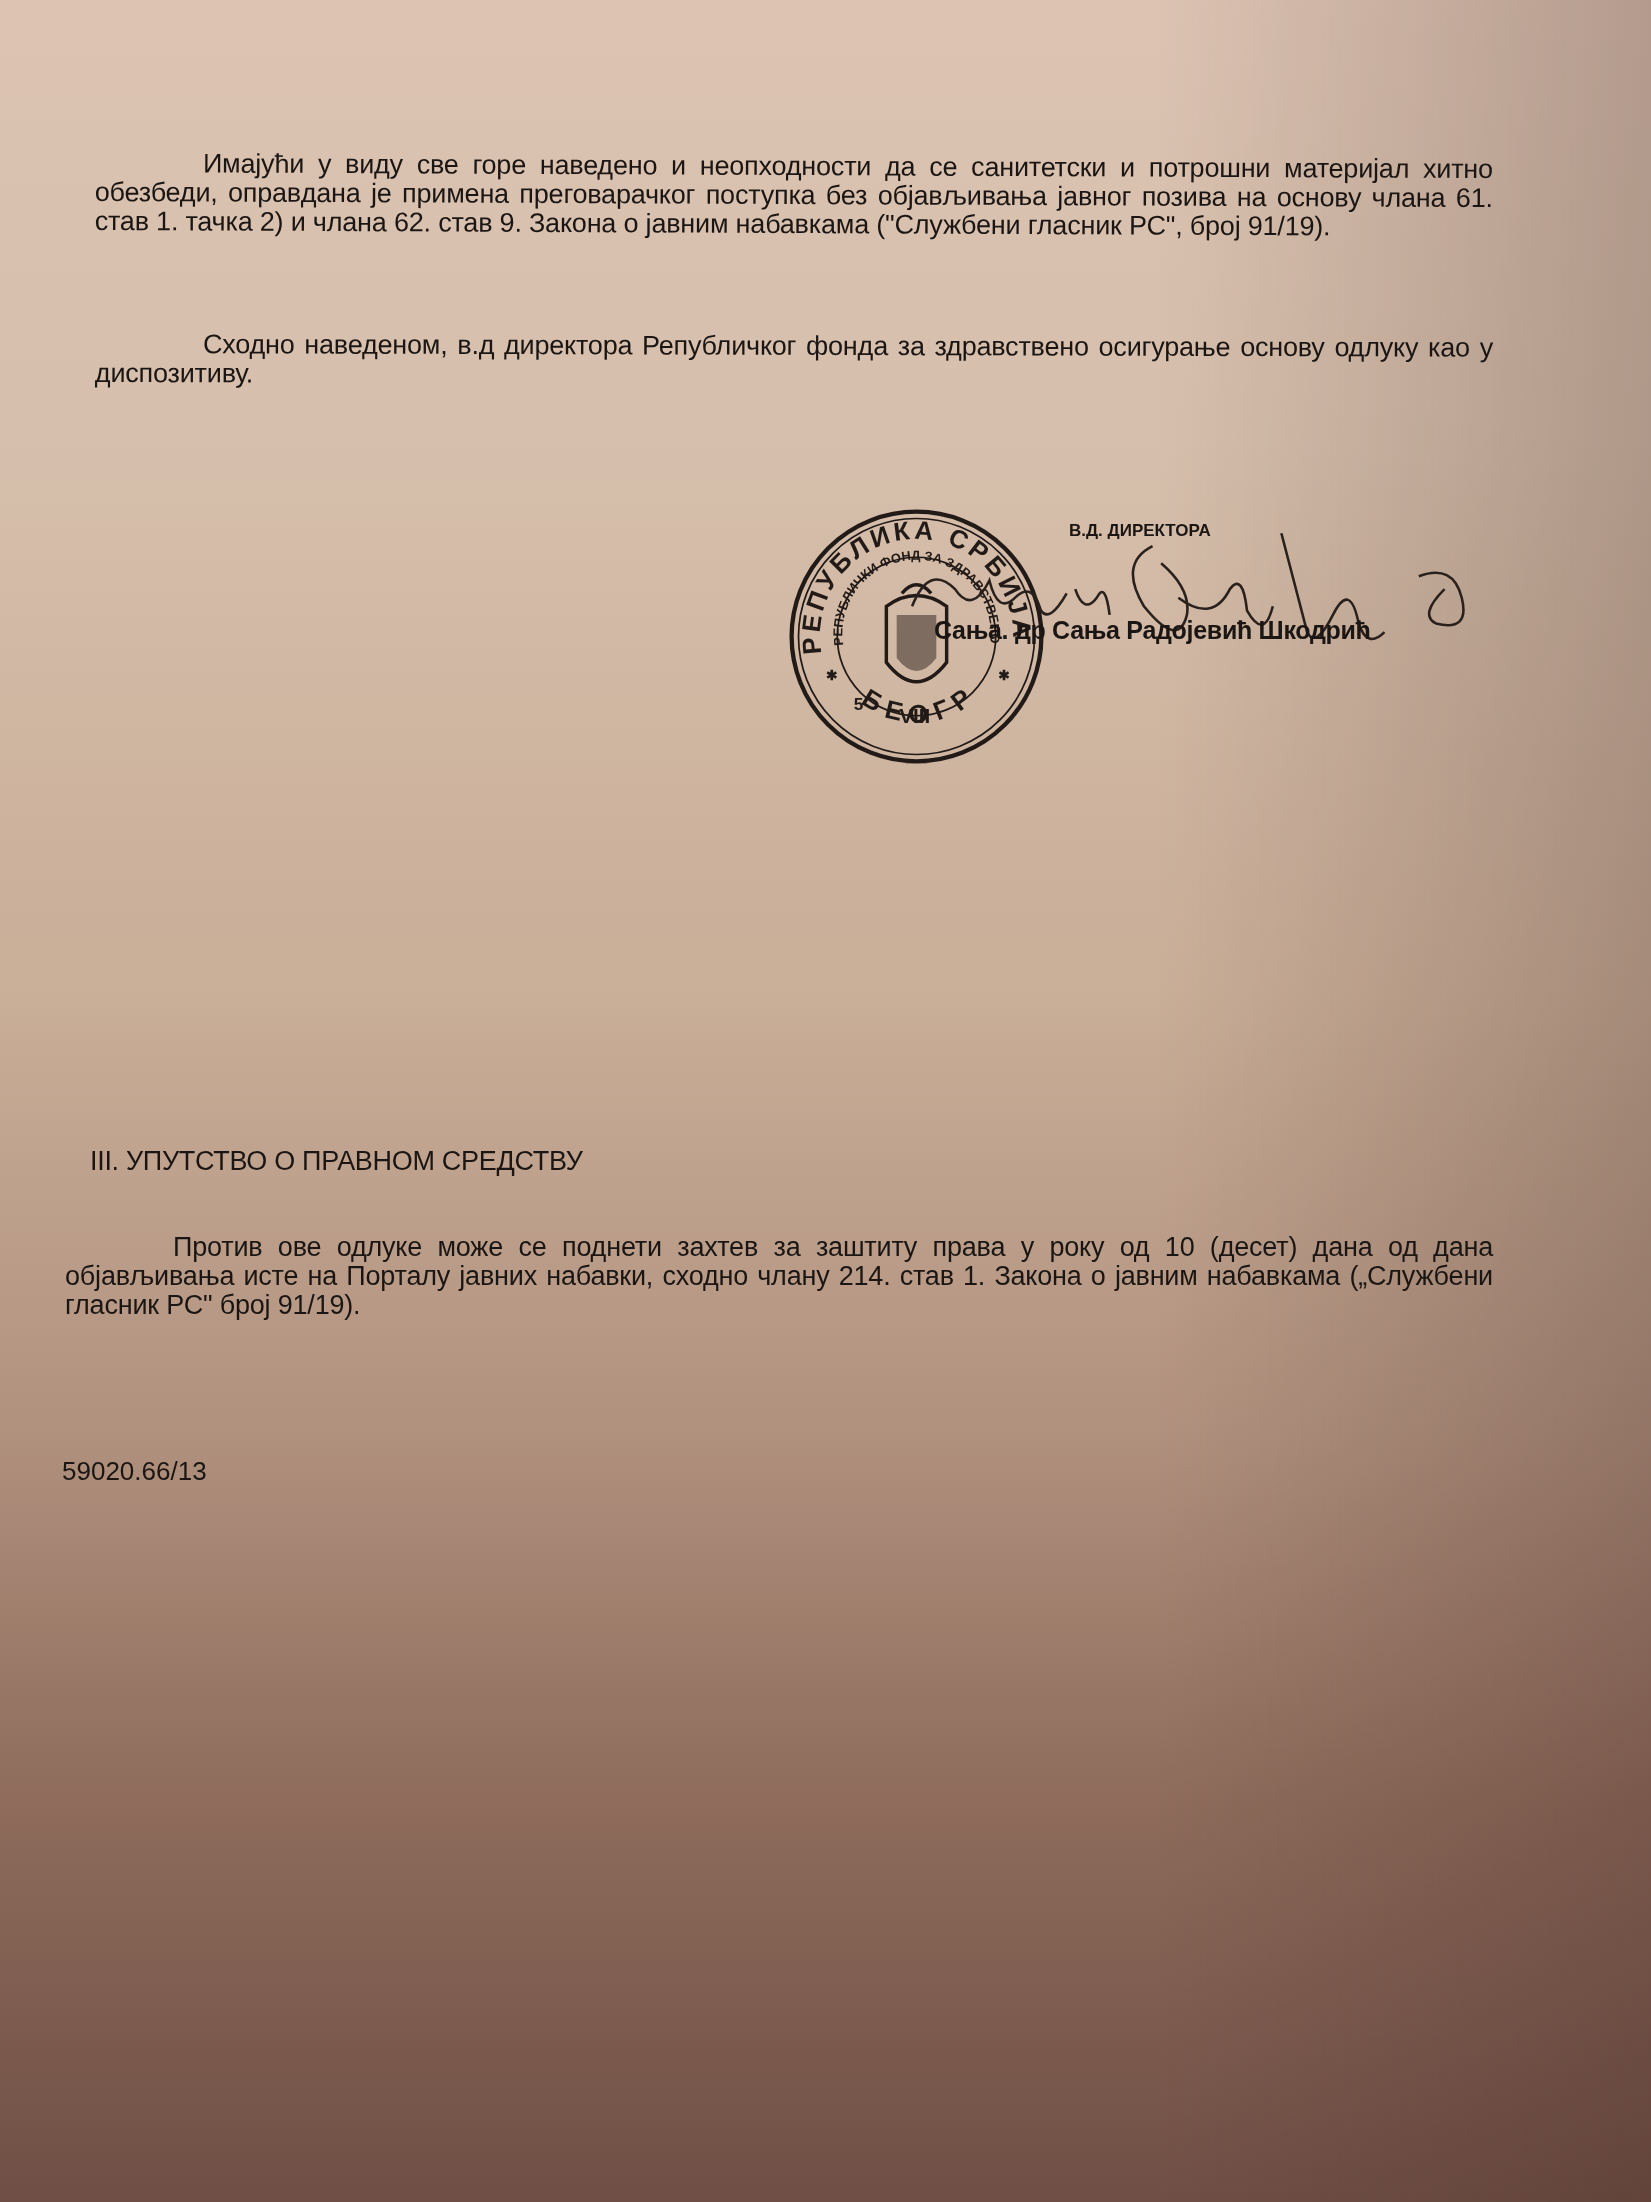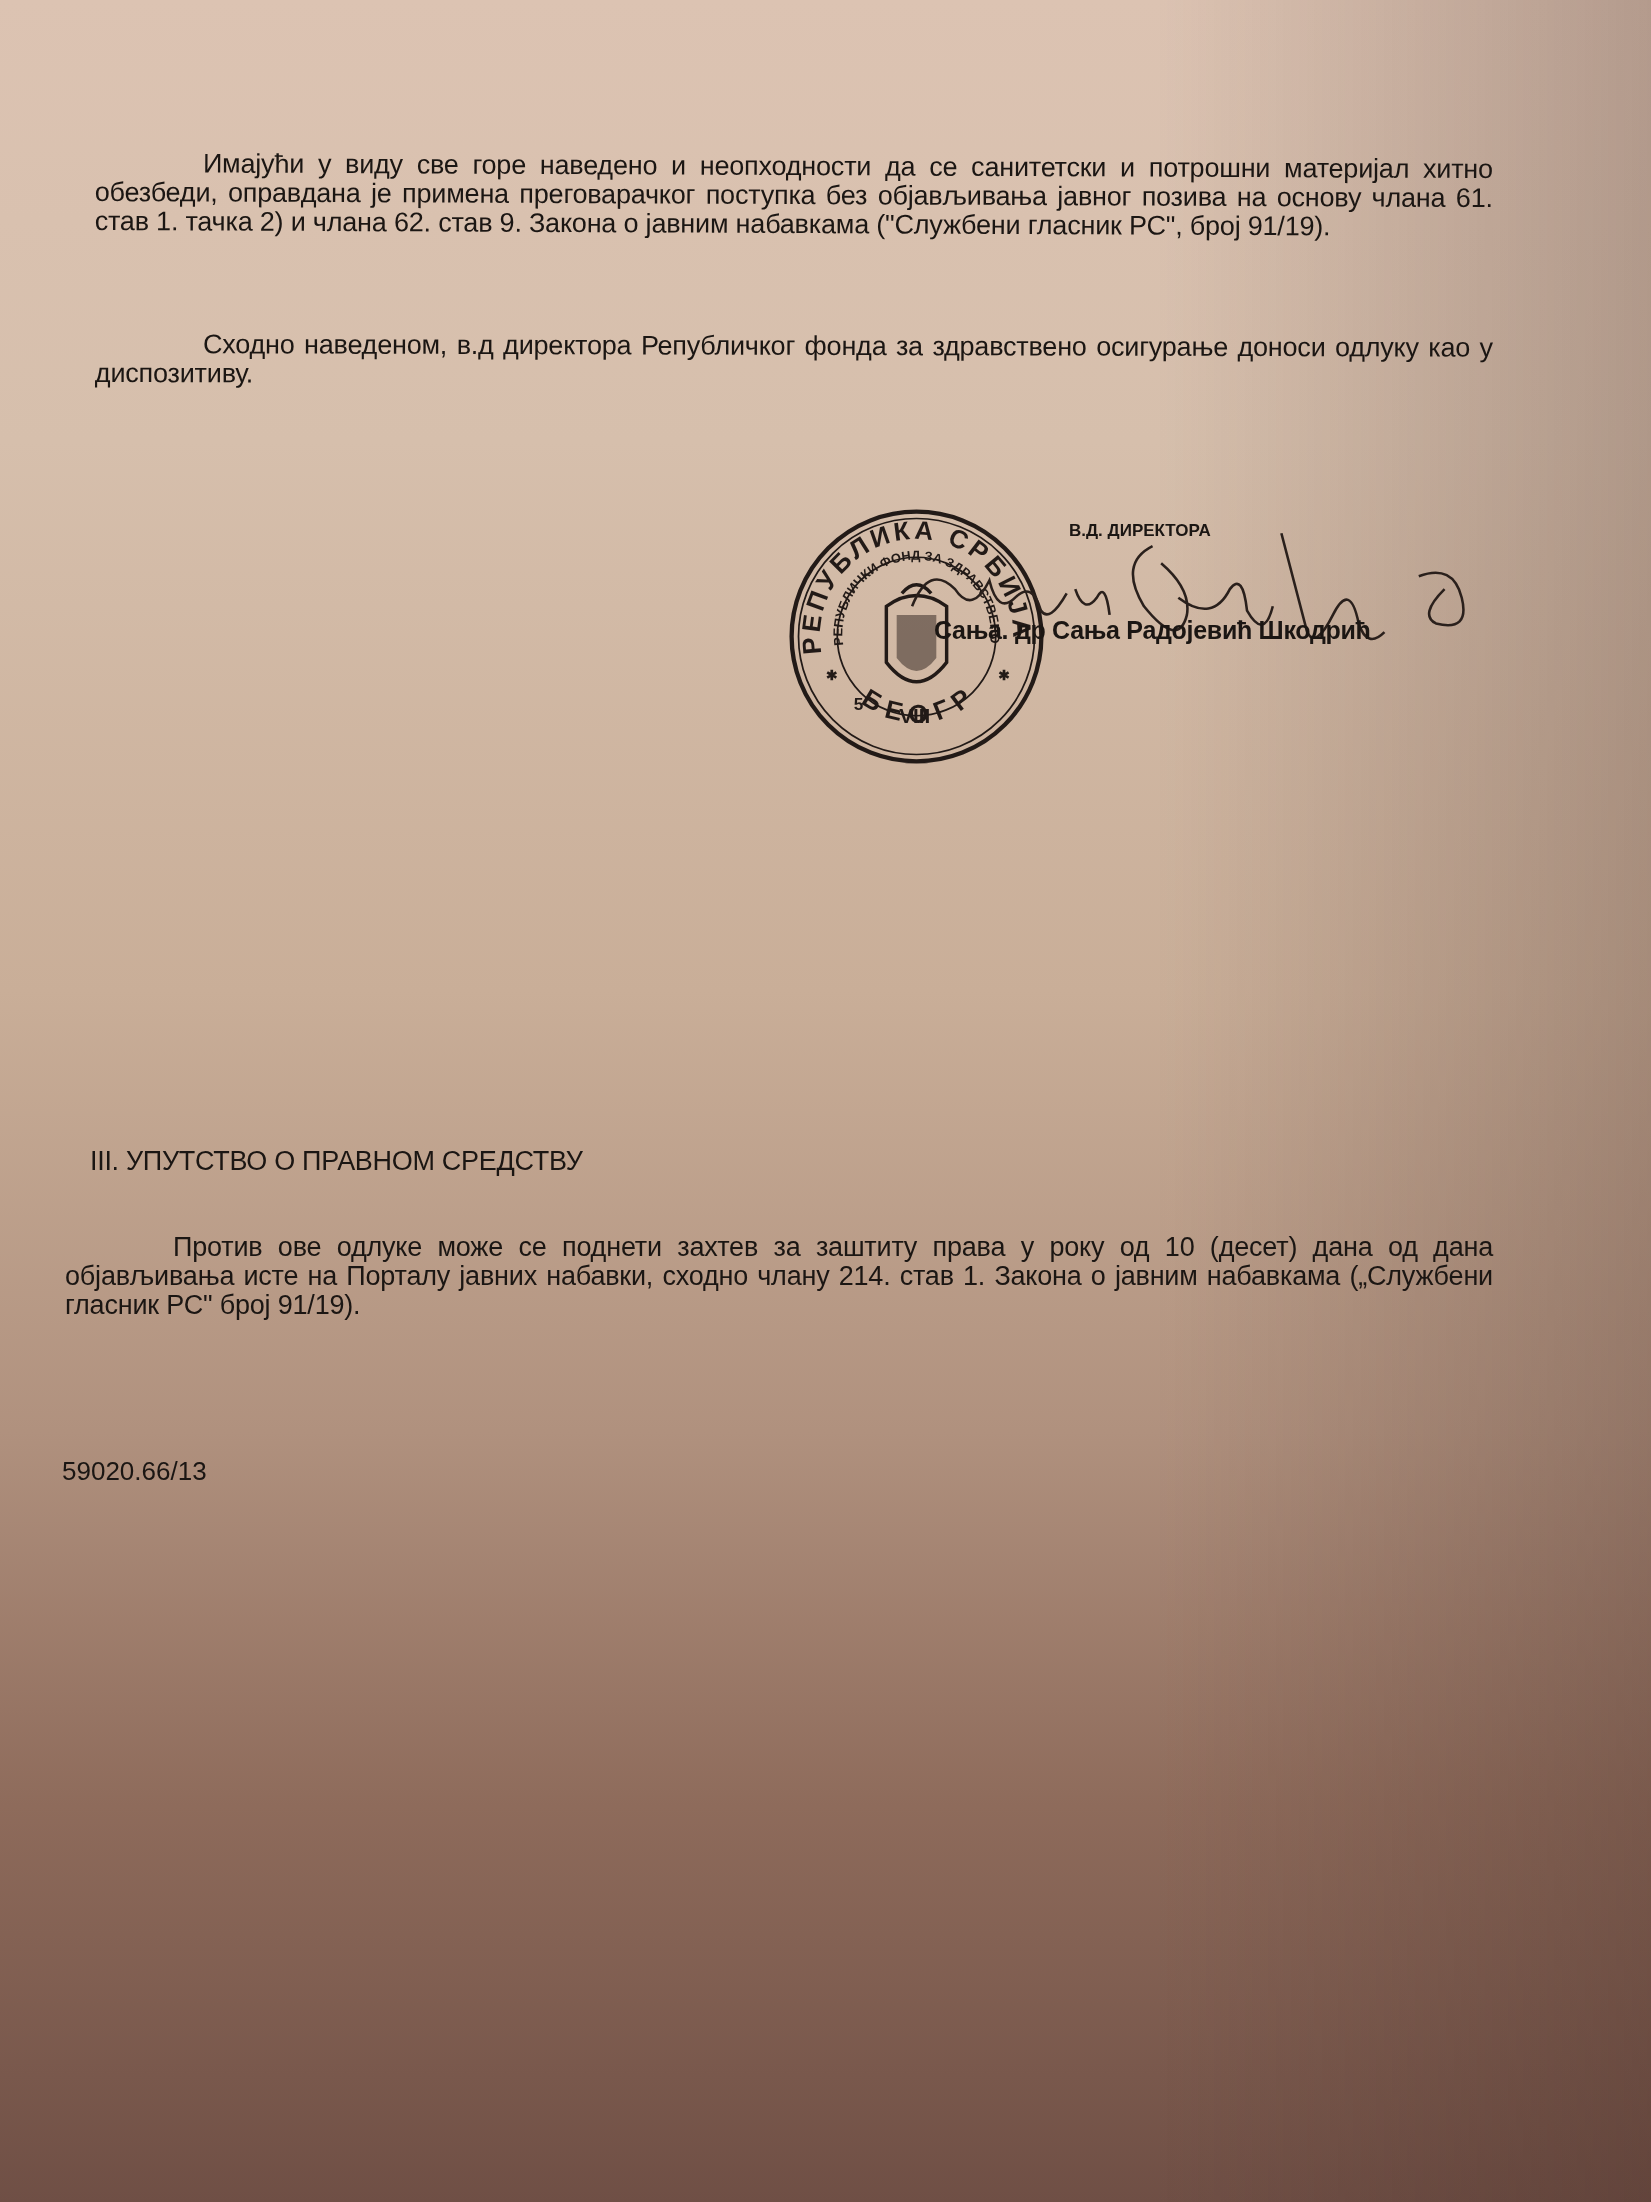--- a/index.html
+++ b/index.html
@@ -35,21 +35,21 @@
   .stamp { position: absolute; left: 783px; top: 503px; width: 267px; height: 267px; }
   .signature { position: absolute; left: 903px; top: 529px; width: 585px; height: 146px; }
 </style>
 </head>
 <body>
 
 <div class="page">
 
   <p class="para" id="p1"><span class="indent"></span><span>Имајући у виду све горе наведено и неопходности да се санитетски и потрошни материјал хитно обезбеди, оправдана је примена преговарачког поступка без објављивања јавног позива на основу члана 61. став 1. тачка 2) и члана 62. став 9. Закона о јавним набавкама ("Службени гласник РС", број 91/19).</span></p>
 
-  <p class="para" id="p2"><span class="indent"></span><span>Сходно наведеном, в.д директора Републичког фонда за здравствено осигурање доноси одлуку као у диспозитиву.</span></p>
+  <p class="para" id="p2"><span class="indent"></span><span>Сходно наведеном, в.д директора Републичког фонда за здравствено осигурање основу одлуку као у диспозитиву.</span></p>
 
   <svg class="stamp" viewBox="0 0 310 310">
     <defs>
       <path id="outerArc" d="M 45 175 A 112 112 0 1 1 265 175"></path>
       <path id="innerArc" d="M 70 165 A 86 86 0 1 1 240 165"></path>
       <path id="bottomArc" d="M 75 215 A 100 100 0 0 0 235 215"></path>
     </defs>
     <circle cx="155" cy="155" r="145" fill="none" stroke="#221a17" stroke-width="5"></circle>
     <circle cx="155" cy="155" r="137" fill="none" stroke="#221a17" stroke-width="2"></circle>
     <circle cx="155" cy="155" r="92" fill="none" stroke="#221a17" stroke-width="2"></circle>

